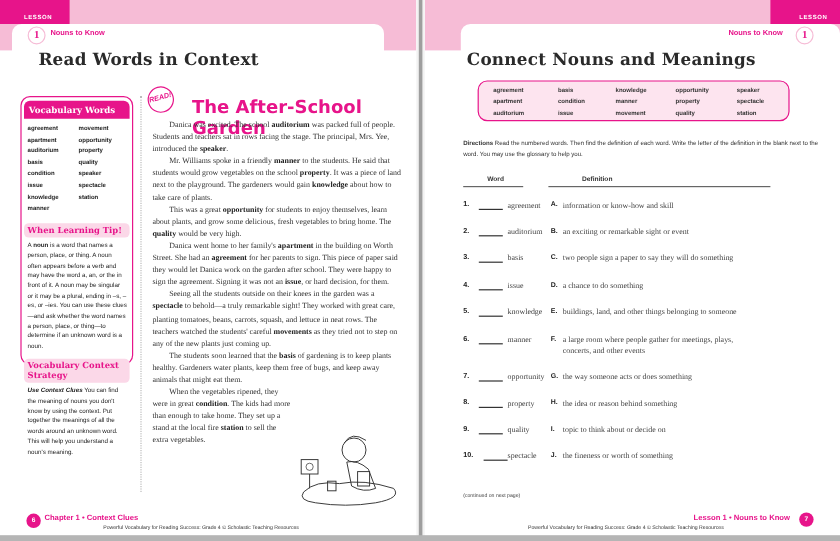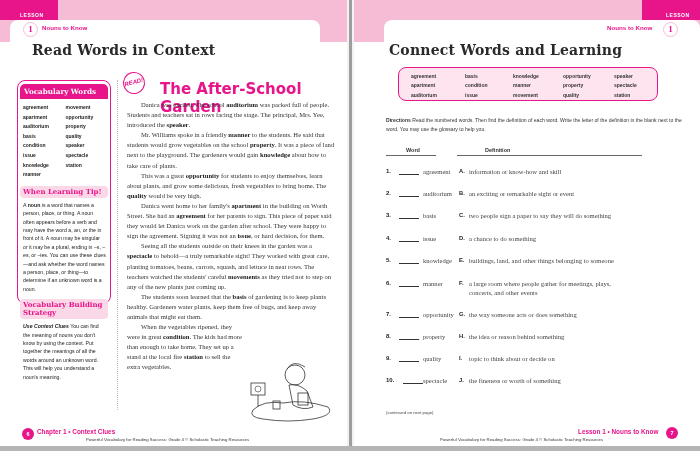--- a/index.html
+++ b/index.html
@@ -103,21 +103,21 @@
         <span>speaker</span>
         <span>issue</span>
         <span>spectacle</span>
         <span>knowledge</span>
         <span>station</span>
         <span>manner</span>
         <span></span>
       </div>
       <div class="sb-sub">When Learning Tip!</div>
       <div class="tip-text"><span>A </span><b>noun</b><span> is a word that names a person, place, or thing. A noun often appears before a verb and may have the word a, an, or the in front of it. A noun may be singular or it may be a plural, ending in –s, –es, or –ies. You can use these clues—and ask whether the word names a person, place, or thing—to determine if an unknown word is a noun.</span></div>
-      <div class="sb-sub">Vocabulary Building Strategy</div>
+      <div class="sb-sub">Vocabulary Context Strategy</div>
       <div class="tip-text"><i>Use Context Clues</i><span> You can find the meaning of nouns you don't know by using the context. Put together the meanings of all the words around an unknown word. This will help you understand a noun's meaning.</span></div>
     </div>
 
     <div class="dotted"></div>
     <div class="read-badge">READ!</div>
     <div class="story-title">The After-School Garden</div>
 
     <div class="story">
       <p><span>Danica was excited. The school </span><b>auditorium</b><span> was packed full of people. Students and teachers sat in rows facing the stage. The principal, Mrs. Yee, introduced the </span><b>speaker</b><span>.</span></p>
       <p><span>Mr. Williams spoke in a friendly </span><b>manner</b><span> to the students. He said that students would grow vegetables on the school </span><b>property</b><span>. It was a piece of land next to the playground. The gardeners would gain </span><b>knowledge</b><span> about how to take care of plants.</span></p>
@@ -147,21 +147,21 @@
 
   <div class="gutter"></div>
   <div class="gutter-line"></div>
 
   <div class="page page-right">
     <div class="band"></div>
     <div class="lesson-tab">LESSON</div>
     <div class="white-card"></div>
     <div class="lesson-name">Nouns to Know</div>
     <div class="lesson-num">1</div>
-    <div class="page-title">Connect Words and Learning</div>
+    <div class="page-title">Connect Nouns and Meanings</div>
 
     <div class="word-box">
       <span>agreement</span>
       <span>basis</span>
       <span>knowledge</span>
       <span>opportunity</span>
       <span>speaker</span>
       <span>apartment</span>
       <span>condition</span>
       <span>manner</span>

